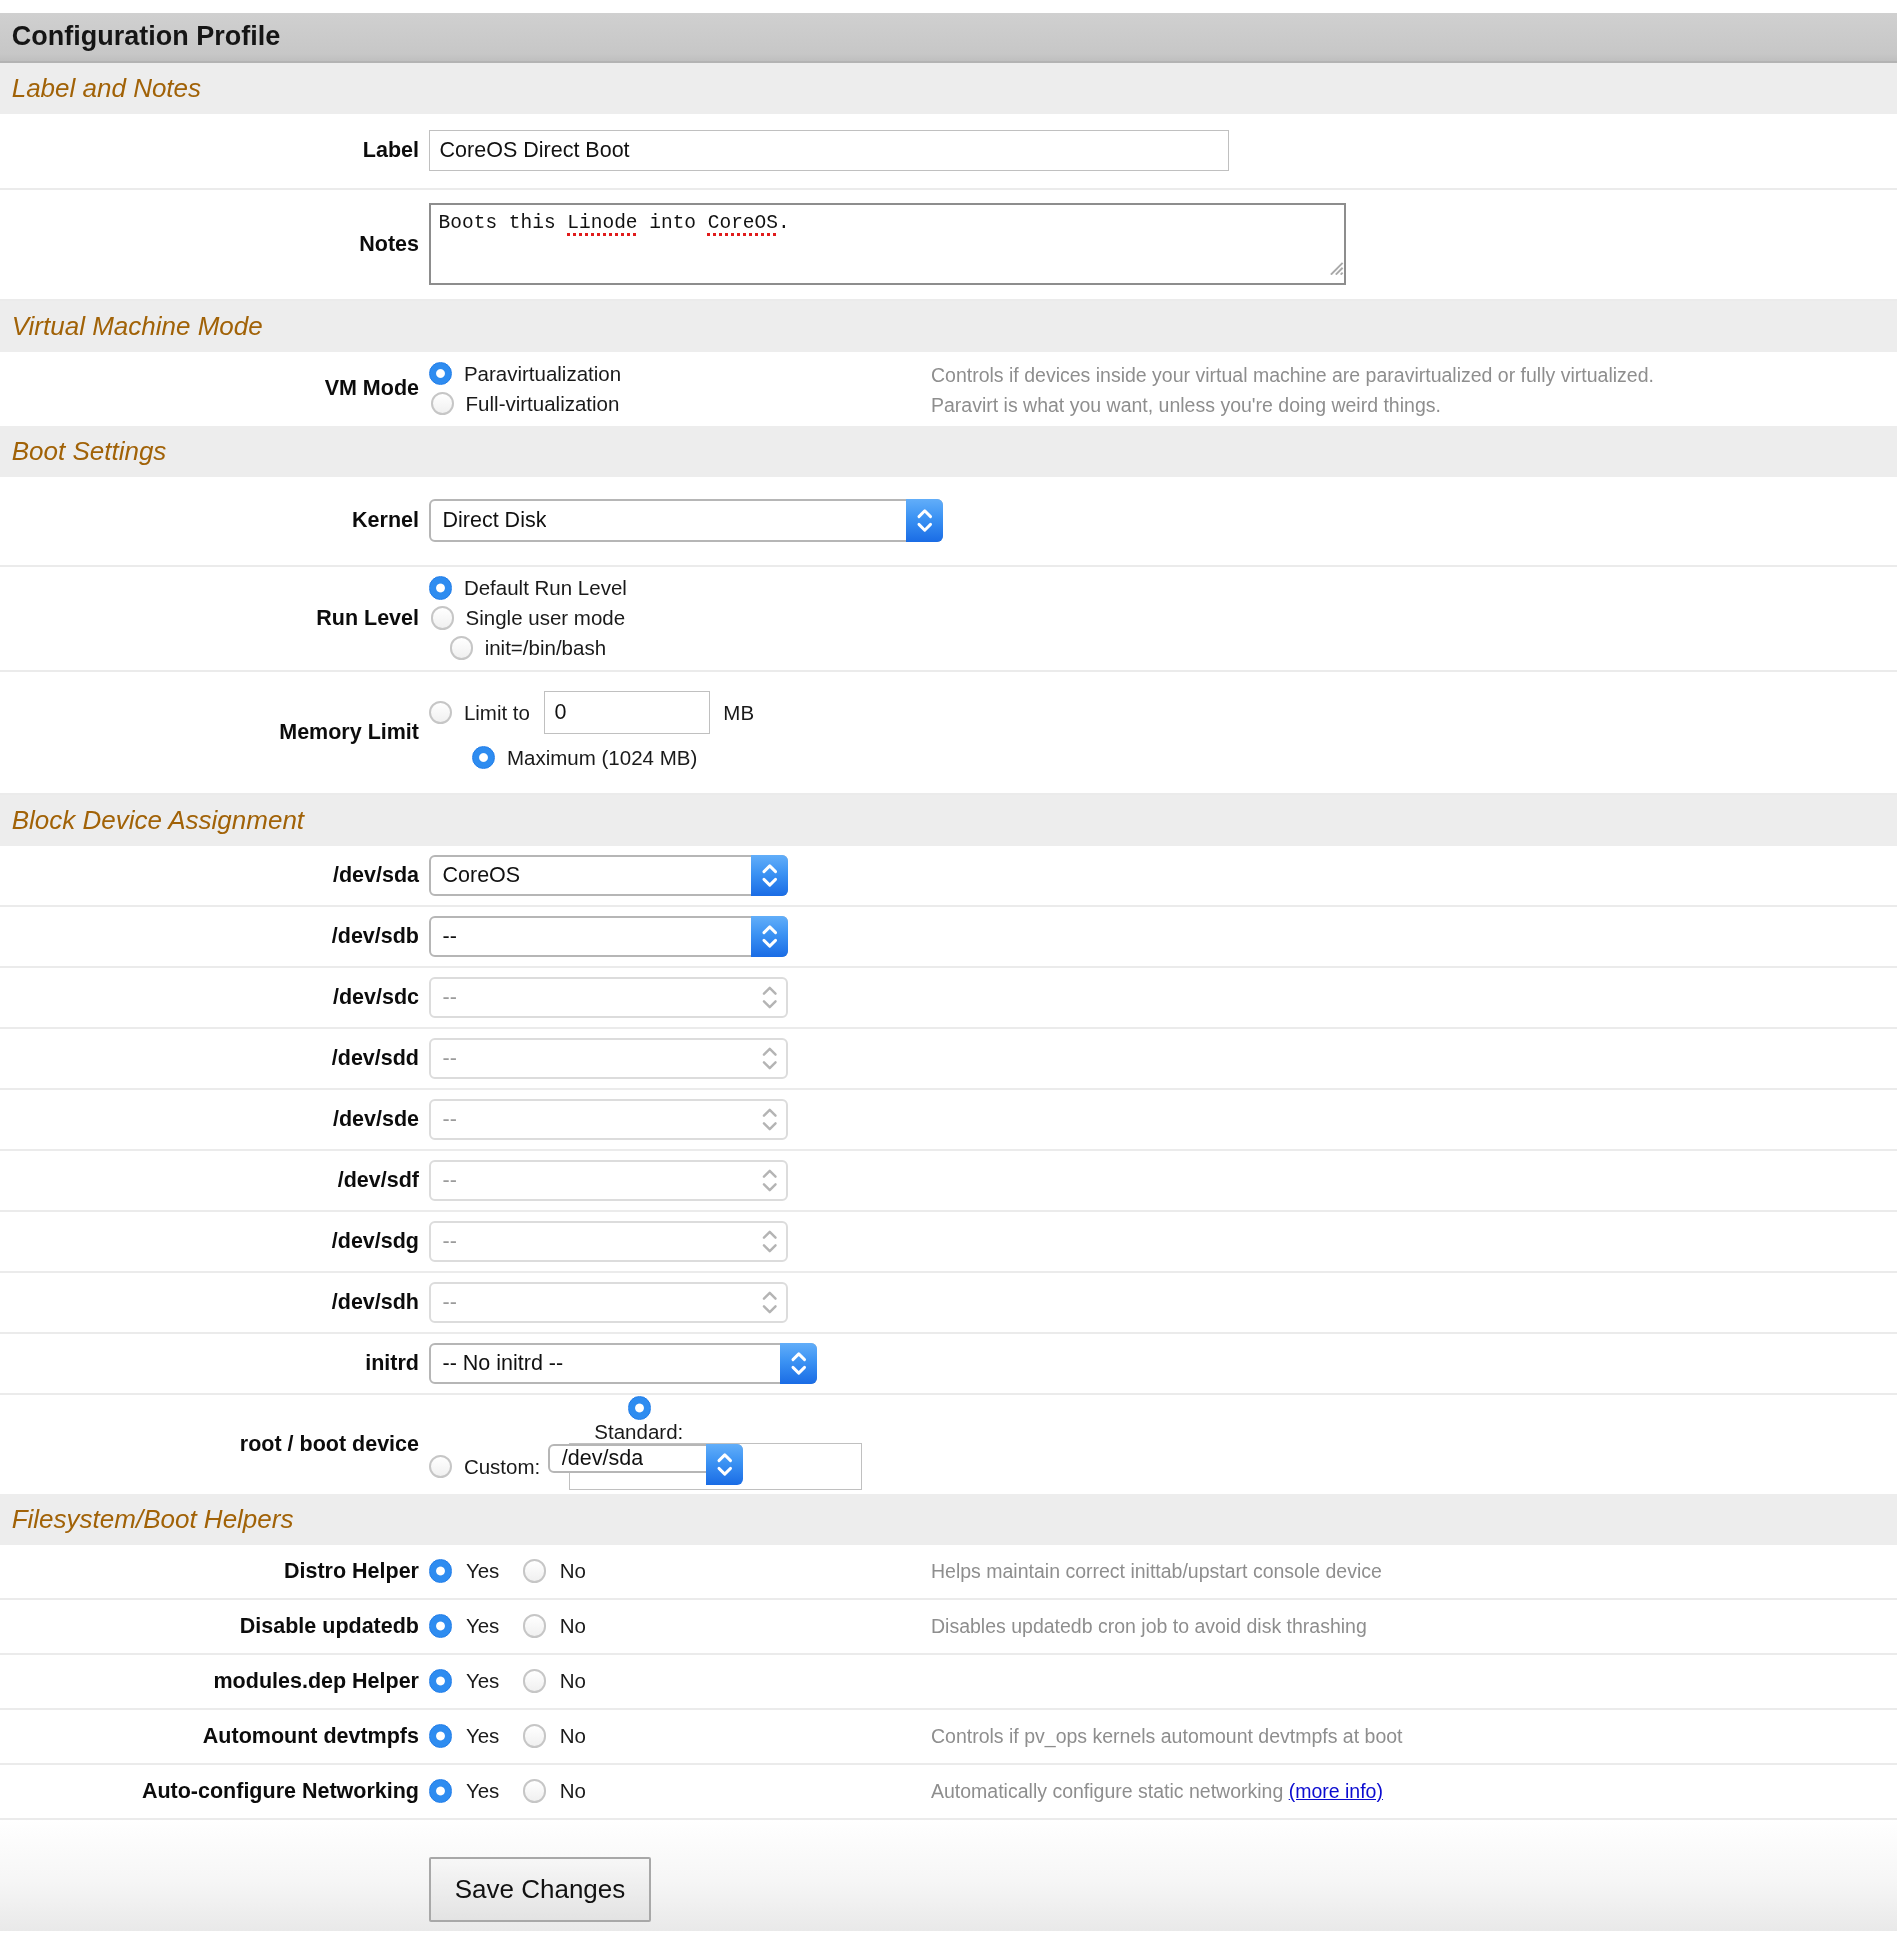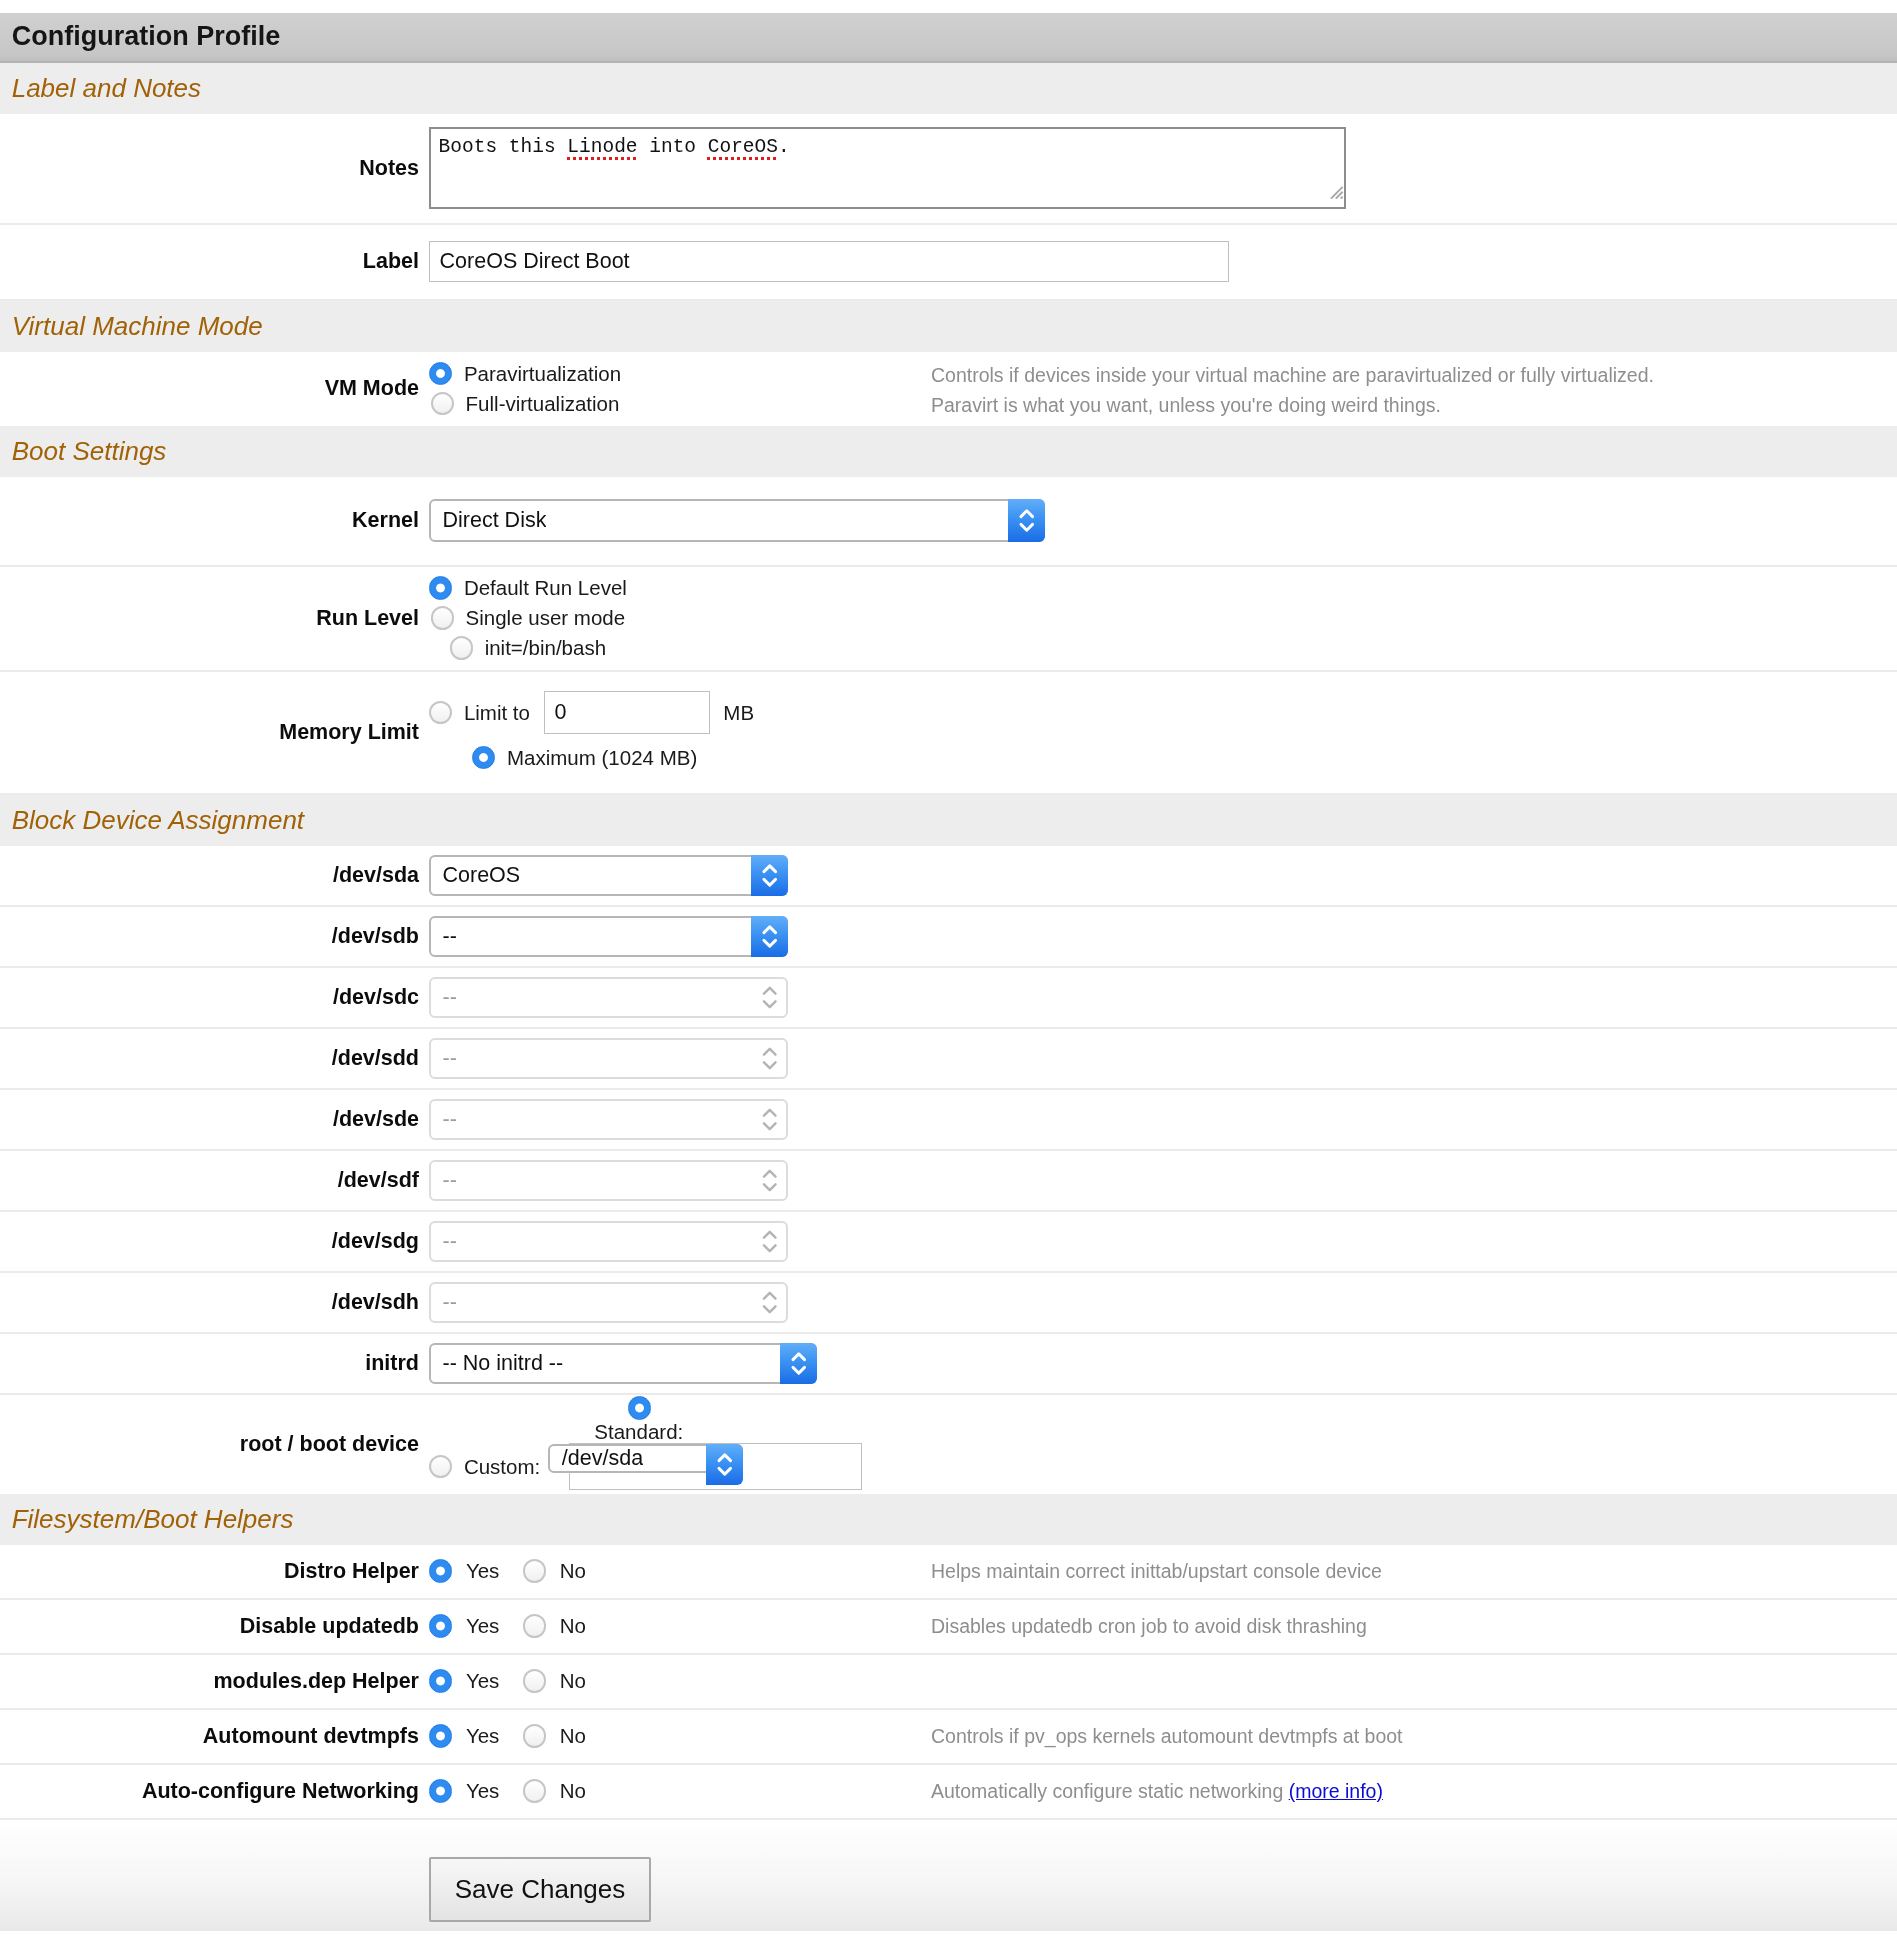--- a/index.html
+++ b/index.html
@@ -134,43 +134,43 @@
 <body>
 
 <div class="page">
 
   <div class="title-band">
     <h1>Configuration Profile</h1>
   </div>
 
   <div class="band">Label and Notes</div>
 
+  <div class="row row-label">
+    <div class="lbl">Label</div>
+    <div class="ctrl">
+      <input class="tinput" style="width: 800px;" type="text" value="CoreOS Direct Boot">
+    </div>
+  </div>
+
   <div class="row row-notes">
     <div class="lbl">Notes</div>
     <div class="ctrl">
       <div class="notes-box">
         <span>Boots this </span><span class="misspelled">Linode</span><span> into </span><span class="misspelled">CoreOS</span><span>.</span>
         <span class="grip">
           <svg width="16.6" height="16.6" viewBox="0 0 17 17">
             <line x1="4" y1="16" x2="16" y2="4" stroke="#a9a9a9" stroke-width="2"></line>
             <line x1="9" y1="16" x2="16" y2="9" stroke="#a9a9a9" stroke-width="2"></line>
             <line x1="14" y1="16" x2="16" y2="14" stroke="#a9a9a9" stroke-width="2"></line>
           </svg>
         </span>
       </div>
     </div>
   </div>
 
-  <div class="row row-label">
-    <div class="lbl">Label</div>
-    <div class="ctrl">
-      <input class="tinput" style="width: 800px;" type="text" value="CoreOS Direct Boot">
-    </div>
-  </div>
-
   <div class="band">Virtual Machine Mode</div>
 
   <div class="row row-vmmode noline">
     <div class="lbl">VM Mode</div>
     <div class="ctrl stack">
       <div class="opt">
         <span class="radio on"></span>
         <span class="opt-text">Paravirtualization</span>
       </div>
       <div class="opt">
@@ -182,21 +182,21 @@
       <span class="line">Controls if devices inside your virtual machine are paravirtualized or fully virtualized.</span>
       <span class="line">Paravirt is what you want, unless you're doing weird things.</span>
     </div>
   </div>
 
   <div class="band">Boot Settings</div>
 
   <div class="row row-kernel">
     <div class="lbl">Kernel</div>
     <div class="ctrl">
-      <div class="select" style="width:616px;">
+      <div class="select" style="width:514px;">
         <span class="val">Direct Disk</span>
         <span class="stepper">
           <svg width="19.5" height="29" viewBox="0 0 20 30">
             <polyline points="4,11 10,5 16,11" fill="none" stroke="#ffffff" stroke-width="3" stroke-linecap="round" stroke-linejoin="round"></polyline>
             <polyline points="4,19 10,25 16,19" fill="none" stroke="#ffffff" stroke-width="3" stroke-linecap="round" stroke-linejoin="round"></polyline>
           </svg>
         </span>
       </div>
     </div>
   </div>

